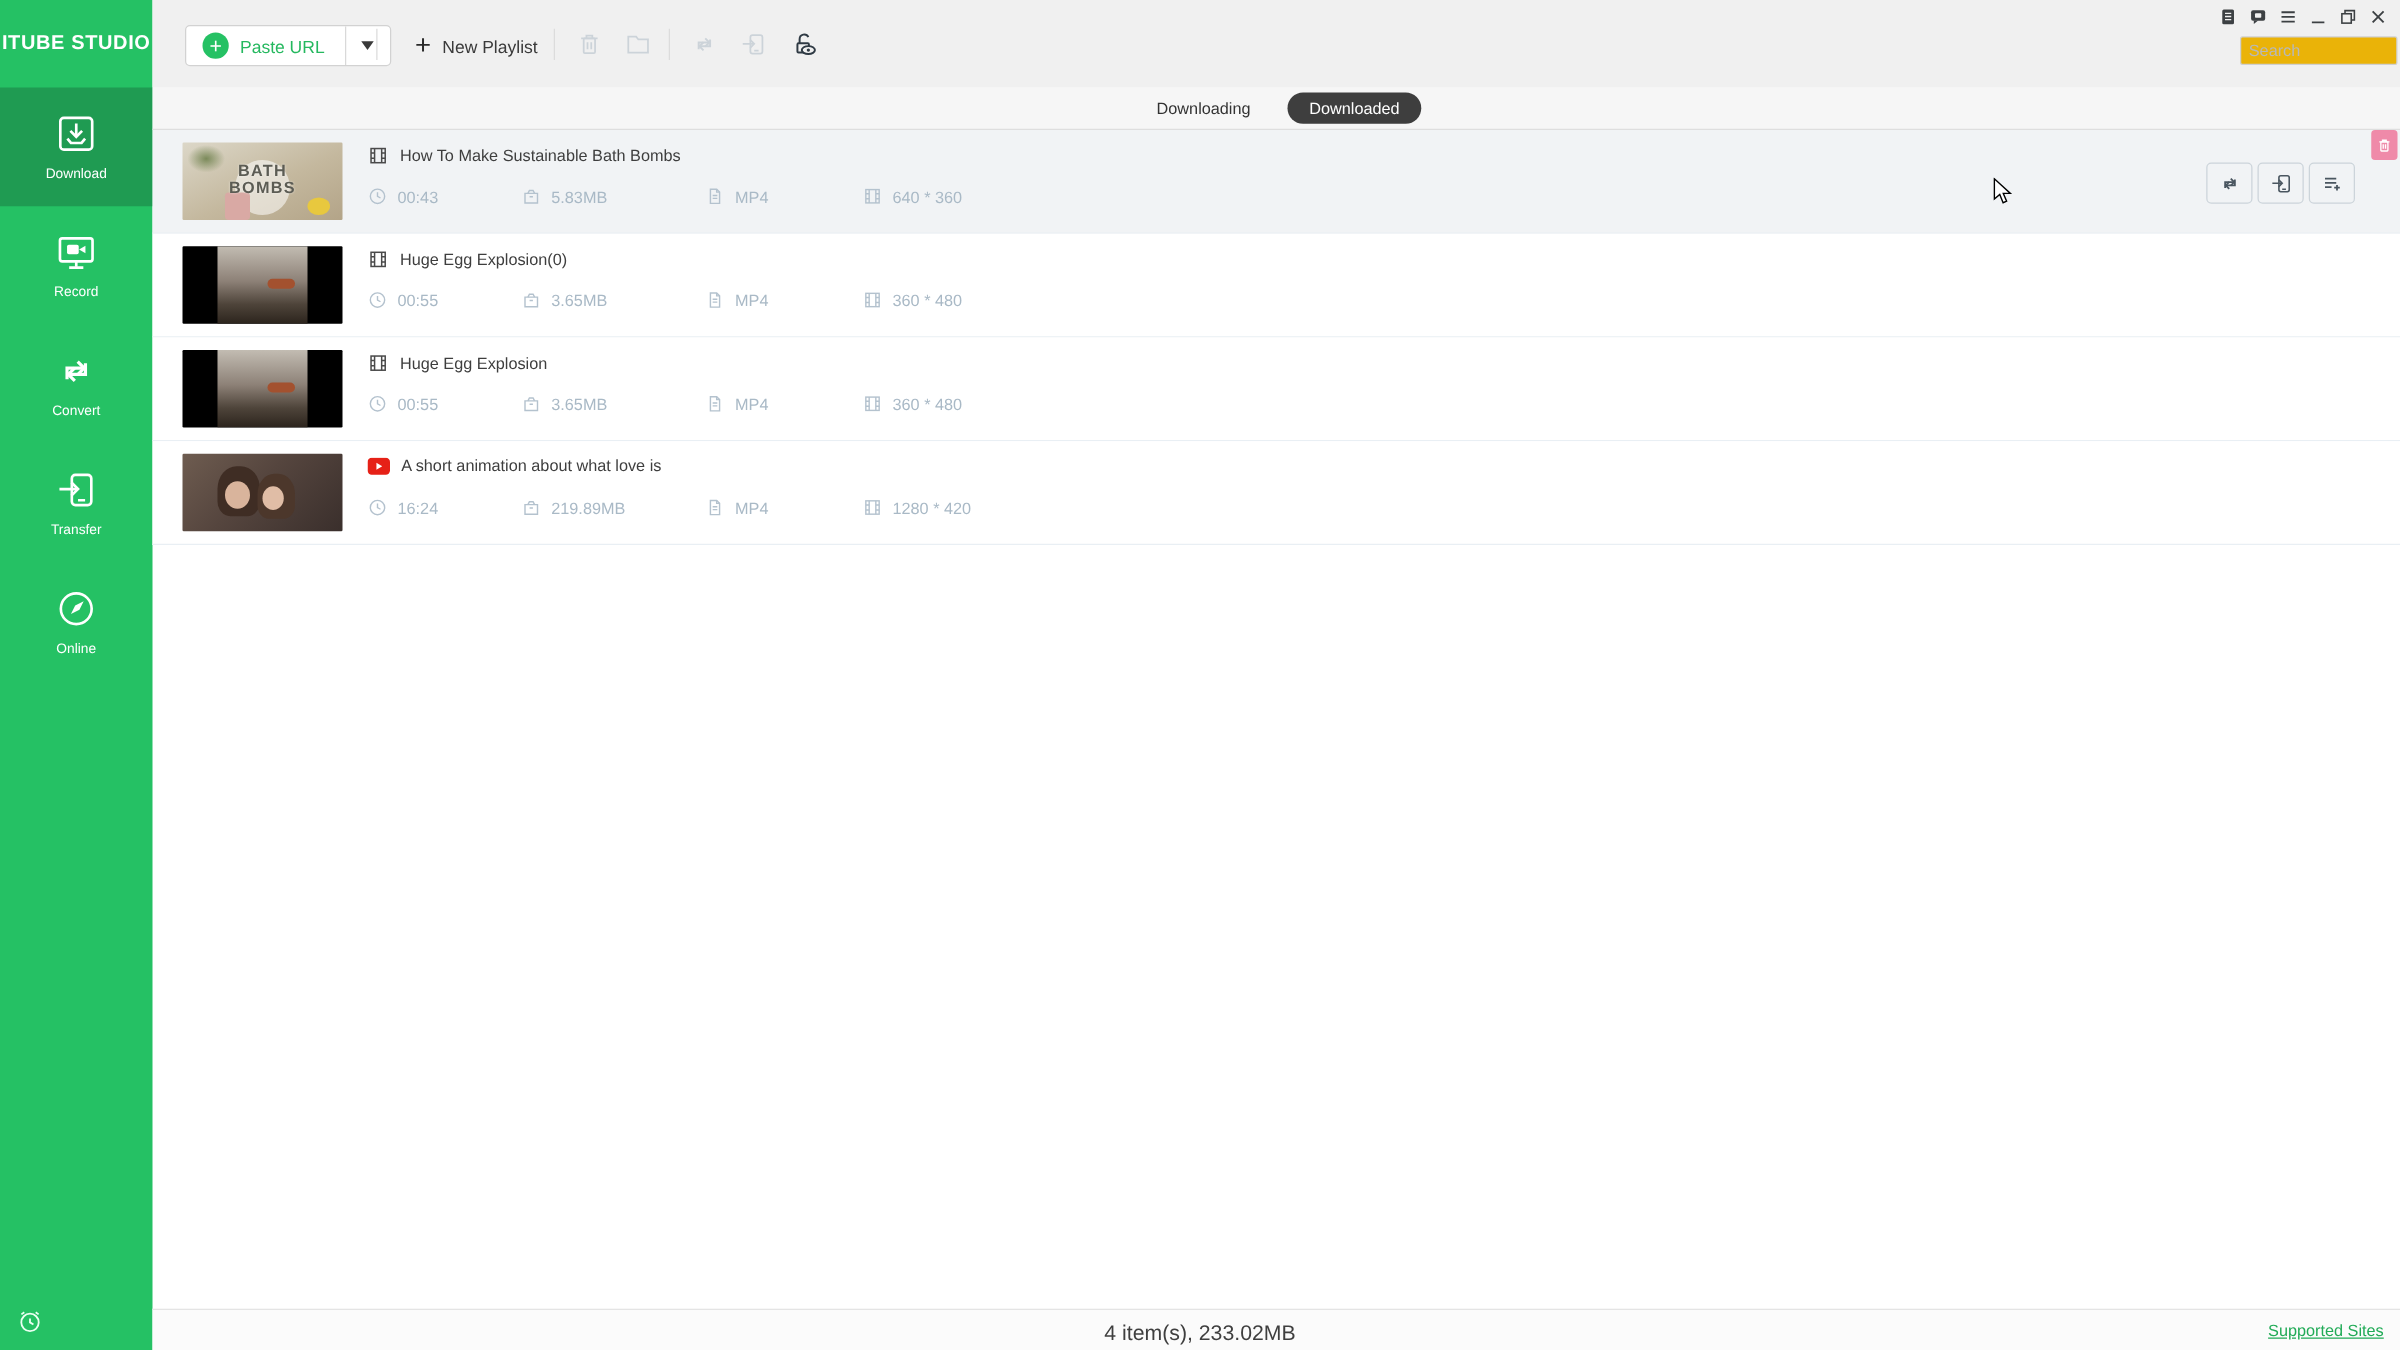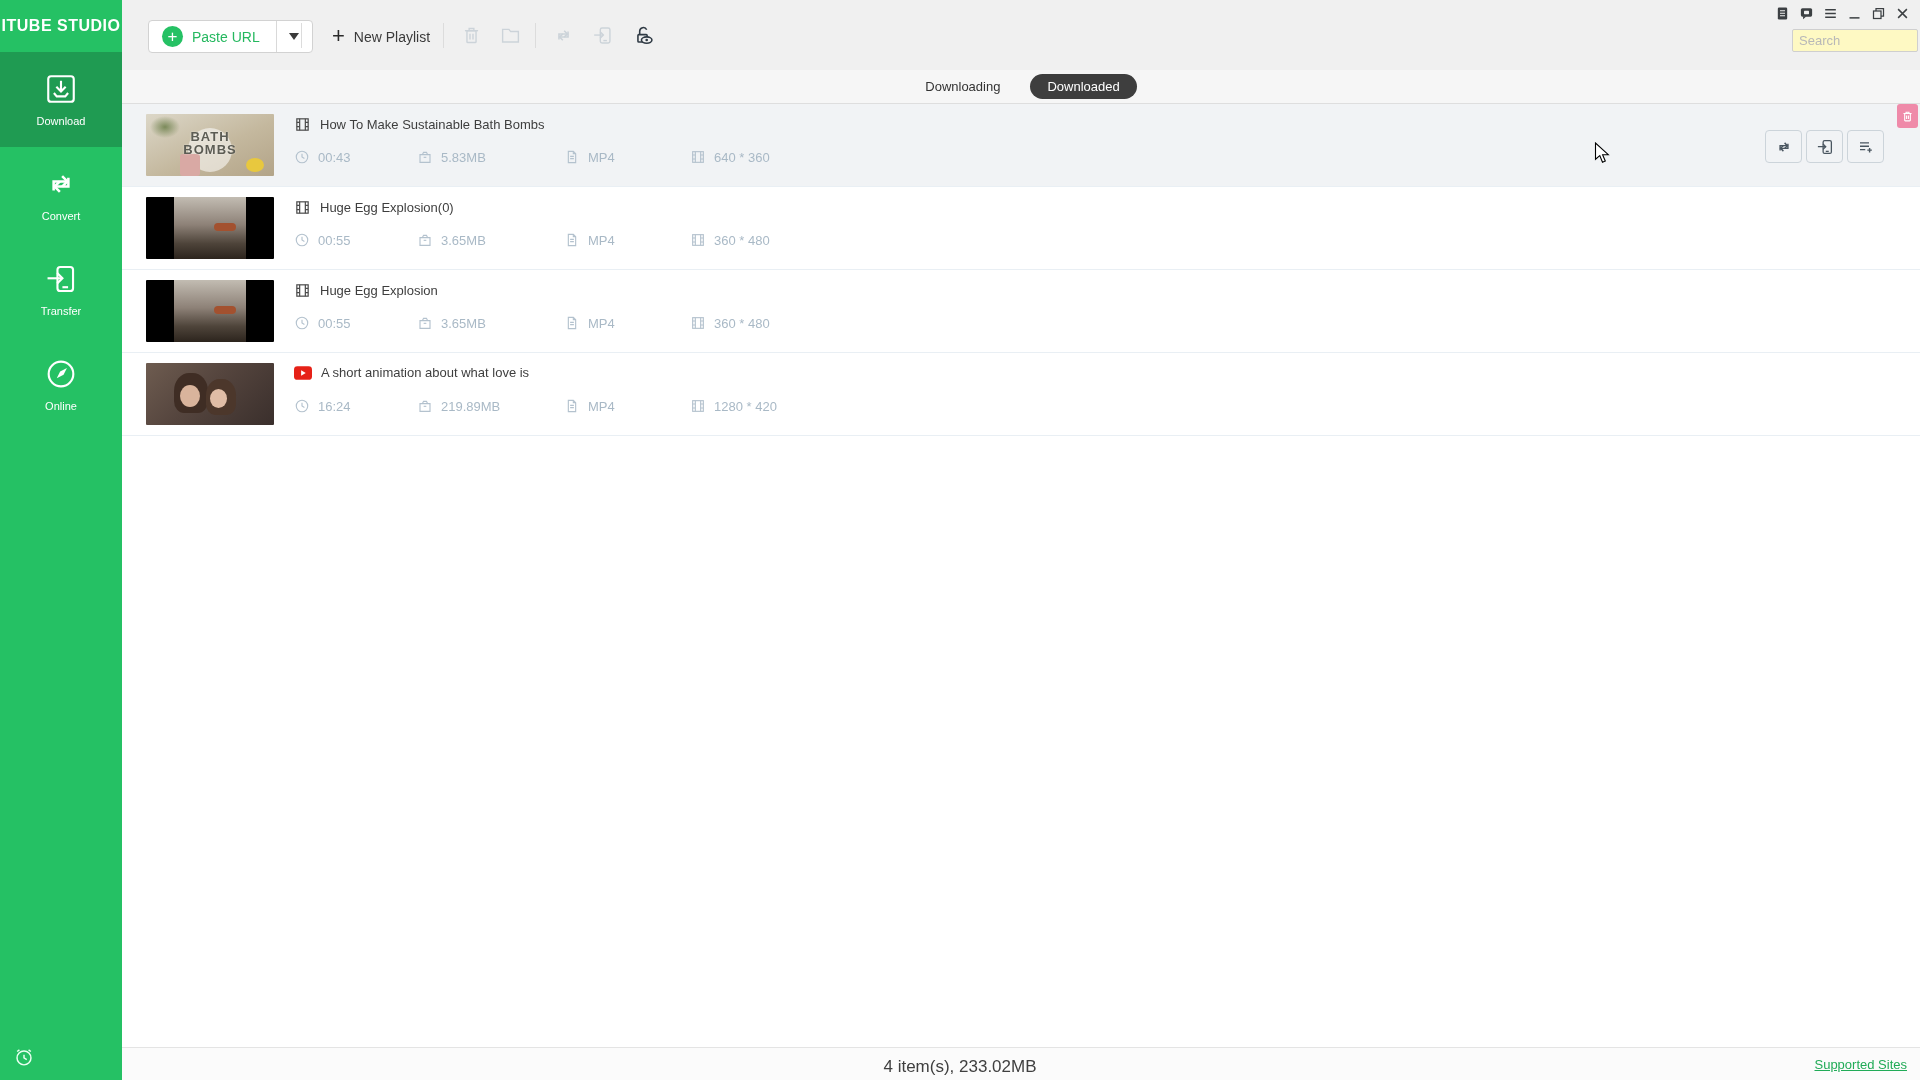--- a/index.html
+++ b/index.html
@@ -2,21 +2,21 @@
 <html><head>
 <meta charset="utf-8">
 <style>
   * { margin:0; padding:0; box-sizing:border-box; }
   html,body { width:1920px; height:1080px; overflow:hidden; background:#fff;
               font-family:"Liberation Sans", sans-serif; }
   .app { position:relative; width:1920px; height:1080px; background:#fff; }
 
   
   .sidebar { position:absolute; left:0; top:0; width:122px; height:1080px; background:#25c164; }
-  .logo { height:52px; display:flex; align-items:center; justify-content:center;
+  .logo { height:70px; display:flex; align-items:center; justify-content:center;
           color:#fff; font-size:16px; font-weight:bold; letter-spacing:.5px; }
   .nav { display:flex; flex-direction:column; }
   .nav-item { height:95px; display:flex; flex-direction:column; align-items:center;
               justify-content:center; gap:9px; color:#fff; cursor:default; }
   .nav-item.active { background:#1f9b52; }
   .nav-item .nicon { width:34px; height:34px; }
   .nav-item .nlabel { font-size:11px; color:#fff; }
   .sidebar-bottom { position:absolute; left:13px; bottom:12px; width:22px; height:22px; color:#eafff1; }
 
   
@@ -38,21 +38,21 @@
   .new-playlist { position:absolute; left:210px; top:20px; height:33px; display:flex; align-items:center;
                   gap:9px; cursor:pointer; }
   .np-plus { font-size:22px; font-weight:400; color:#2a2a2a; line-height:1; margin-top:-2px; }
   .np-label { font-size:14px; color:#3a3a3a; }
   .tb-iconbtn { position:absolute; top:25px; width:21px; height:21px; color:#ccd3d9; cursor:default; }
   .tb-iconbtn.enabled { color:#2f3a44; cursor:pointer; }
 
   
   .win-controls { position:absolute; top:6px; right:10px; display:flex; gap:9px; align-items:center; }
   .wc { width:15px; height:15px; color:#3c4043; cursor:pointer; }
-  .search-box { position:absolute; top:29px; right:2px; width:126px; height:23px; background:#fef9c3;
+  .search-box { position:absolute; top:29px; right:2px; width:126px; height:23px; background:#eab308;
                 border:1px solid #cfcfcf; border-radius:2px; font-size:13px; padding:0 6px; color:#444;
                 font-family:"Liberation Sans", sans-serif; outline:none; }
   .search-box::placeholder { color:#b8b8b8; }
 
   
   .tabbar { height:34px; background:#f6f6f6; border-bottom:1px solid #dedede;
             display:flex; align-items:center; justify-content:center; gap:30px; padding-left:20px; }
   .tab-plain { font-size:13px; color:#333; cursor:pointer; }
   .tab-pill { font-size:13px; color:#fff; background:#3e3e3e; border-radius:13px;
               padding:5px 17px; cursor:pointer; }
@@ -132,20 +132,30 @@
       <div class="nav-item active">
         <svg class="nicon" viewBox="0 0 24 24" fill="none" stroke="currentColor" stroke-width="1.5">
           <rect x="3" y="3" width="18" height="18" rx="2"></rect>
           <path d="M12 6.2v7.2"></path>
             <path d="M8.7 10.4L12 13.7l3.3-3.3"></path>
           <path d="M7 14.8l2 2.4h6l2-2.4" fill="none"></path>
         </svg>
         <span class="nlabel">Download</span>
       </div>
 
+      <div class="nav-item">
+        <svg class="nicon" viewBox="0 0 24 24" fill="none" stroke="currentColor" stroke-width="1.5">
+          <rect x="2.8" y="4" width="18.4" height="13" rx="1.3"></rect>
+          <rect x="6.8" y="7.6" width="6.6" height="5.4" rx="1" fill="currentColor" stroke="none"></rect>
+          <path d="M13.6 10.3l3.6-2.1v4.2z" fill="currentColor" stroke="none"></path>
+          <path d="M12 17v3"></path>
+            <path d="M8 20.5h8"></path>
+        </svg>
+        <span class="nlabel">Record</span>
+      </div>
 
       <div class="nav-item">
         <svg class="nicon" viewBox="0 0 24 24" fill="none" stroke="currentColor" stroke-width="1.8">
           <path d="M6.8 16.5v-6.3h9.4"></path>
             <path d="M12.8 6.5l3.7 3.7-3.7 3.7"></path>
           <path d="M17.2 7.5v6.3H7.8"></path>
             <path d="M11.2 17.5l-3.7-3.7 3.7-3.7"></path>
         </svg>
         <span class="nlabel">Convert</span>
       </div>

